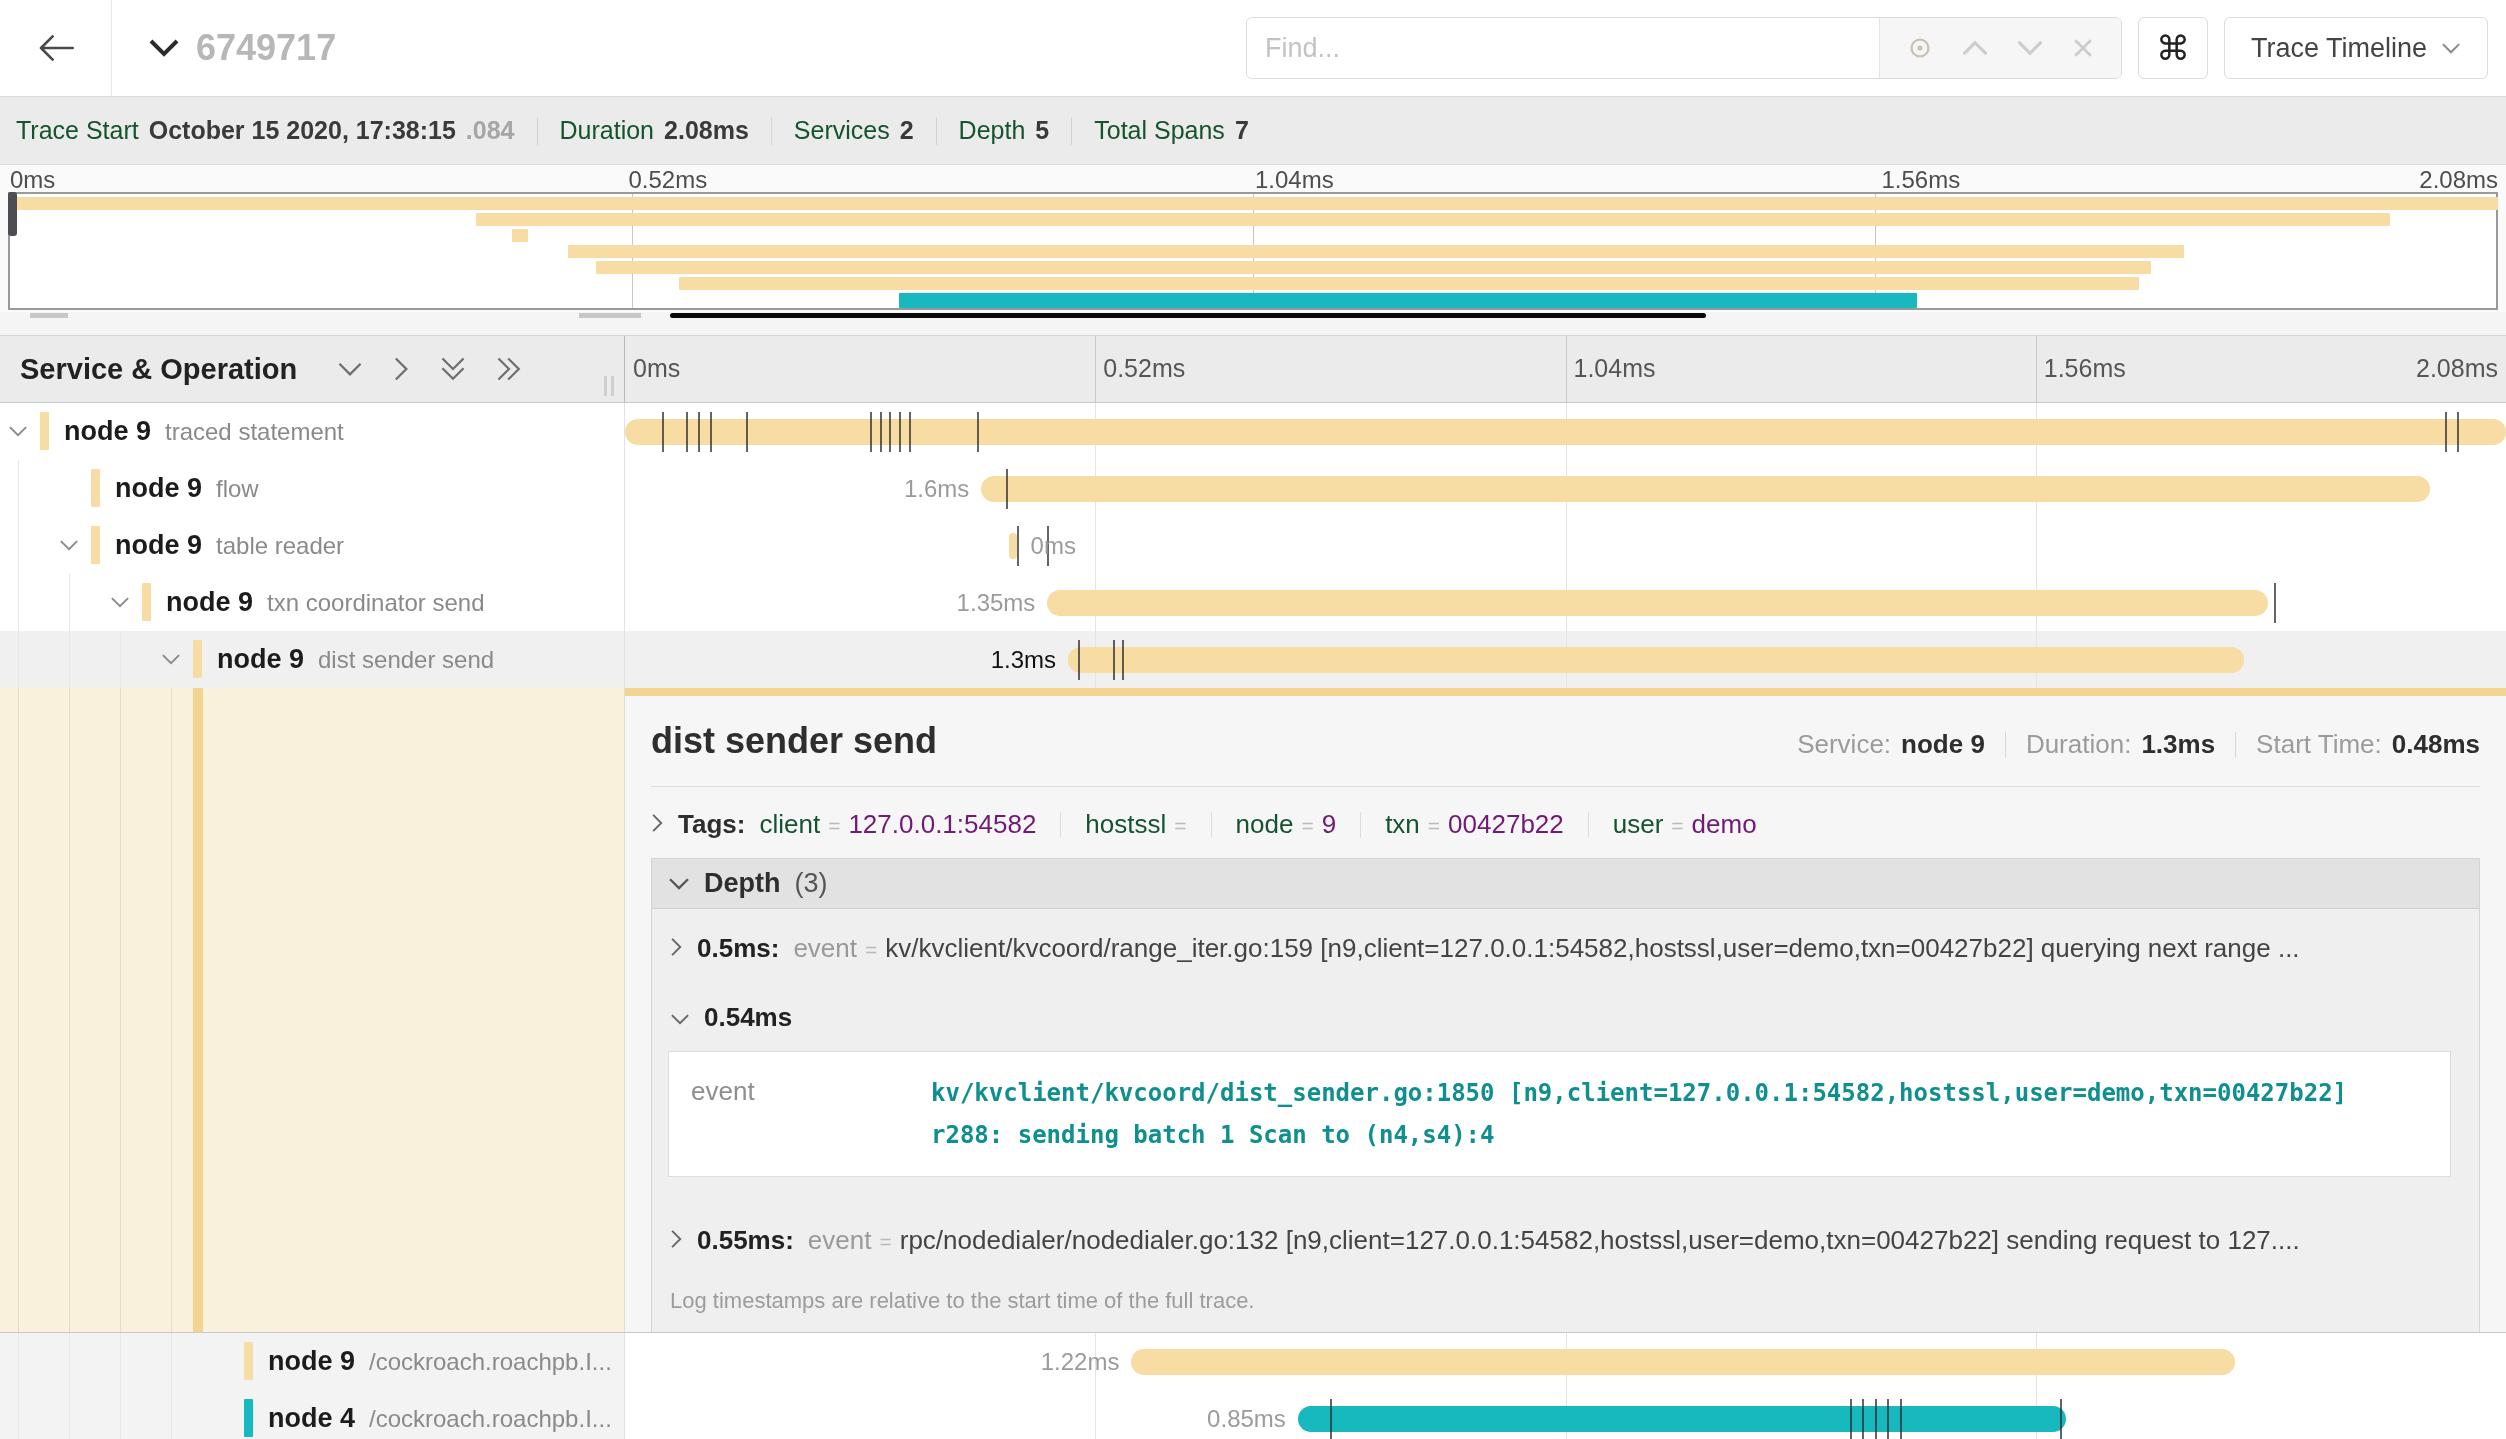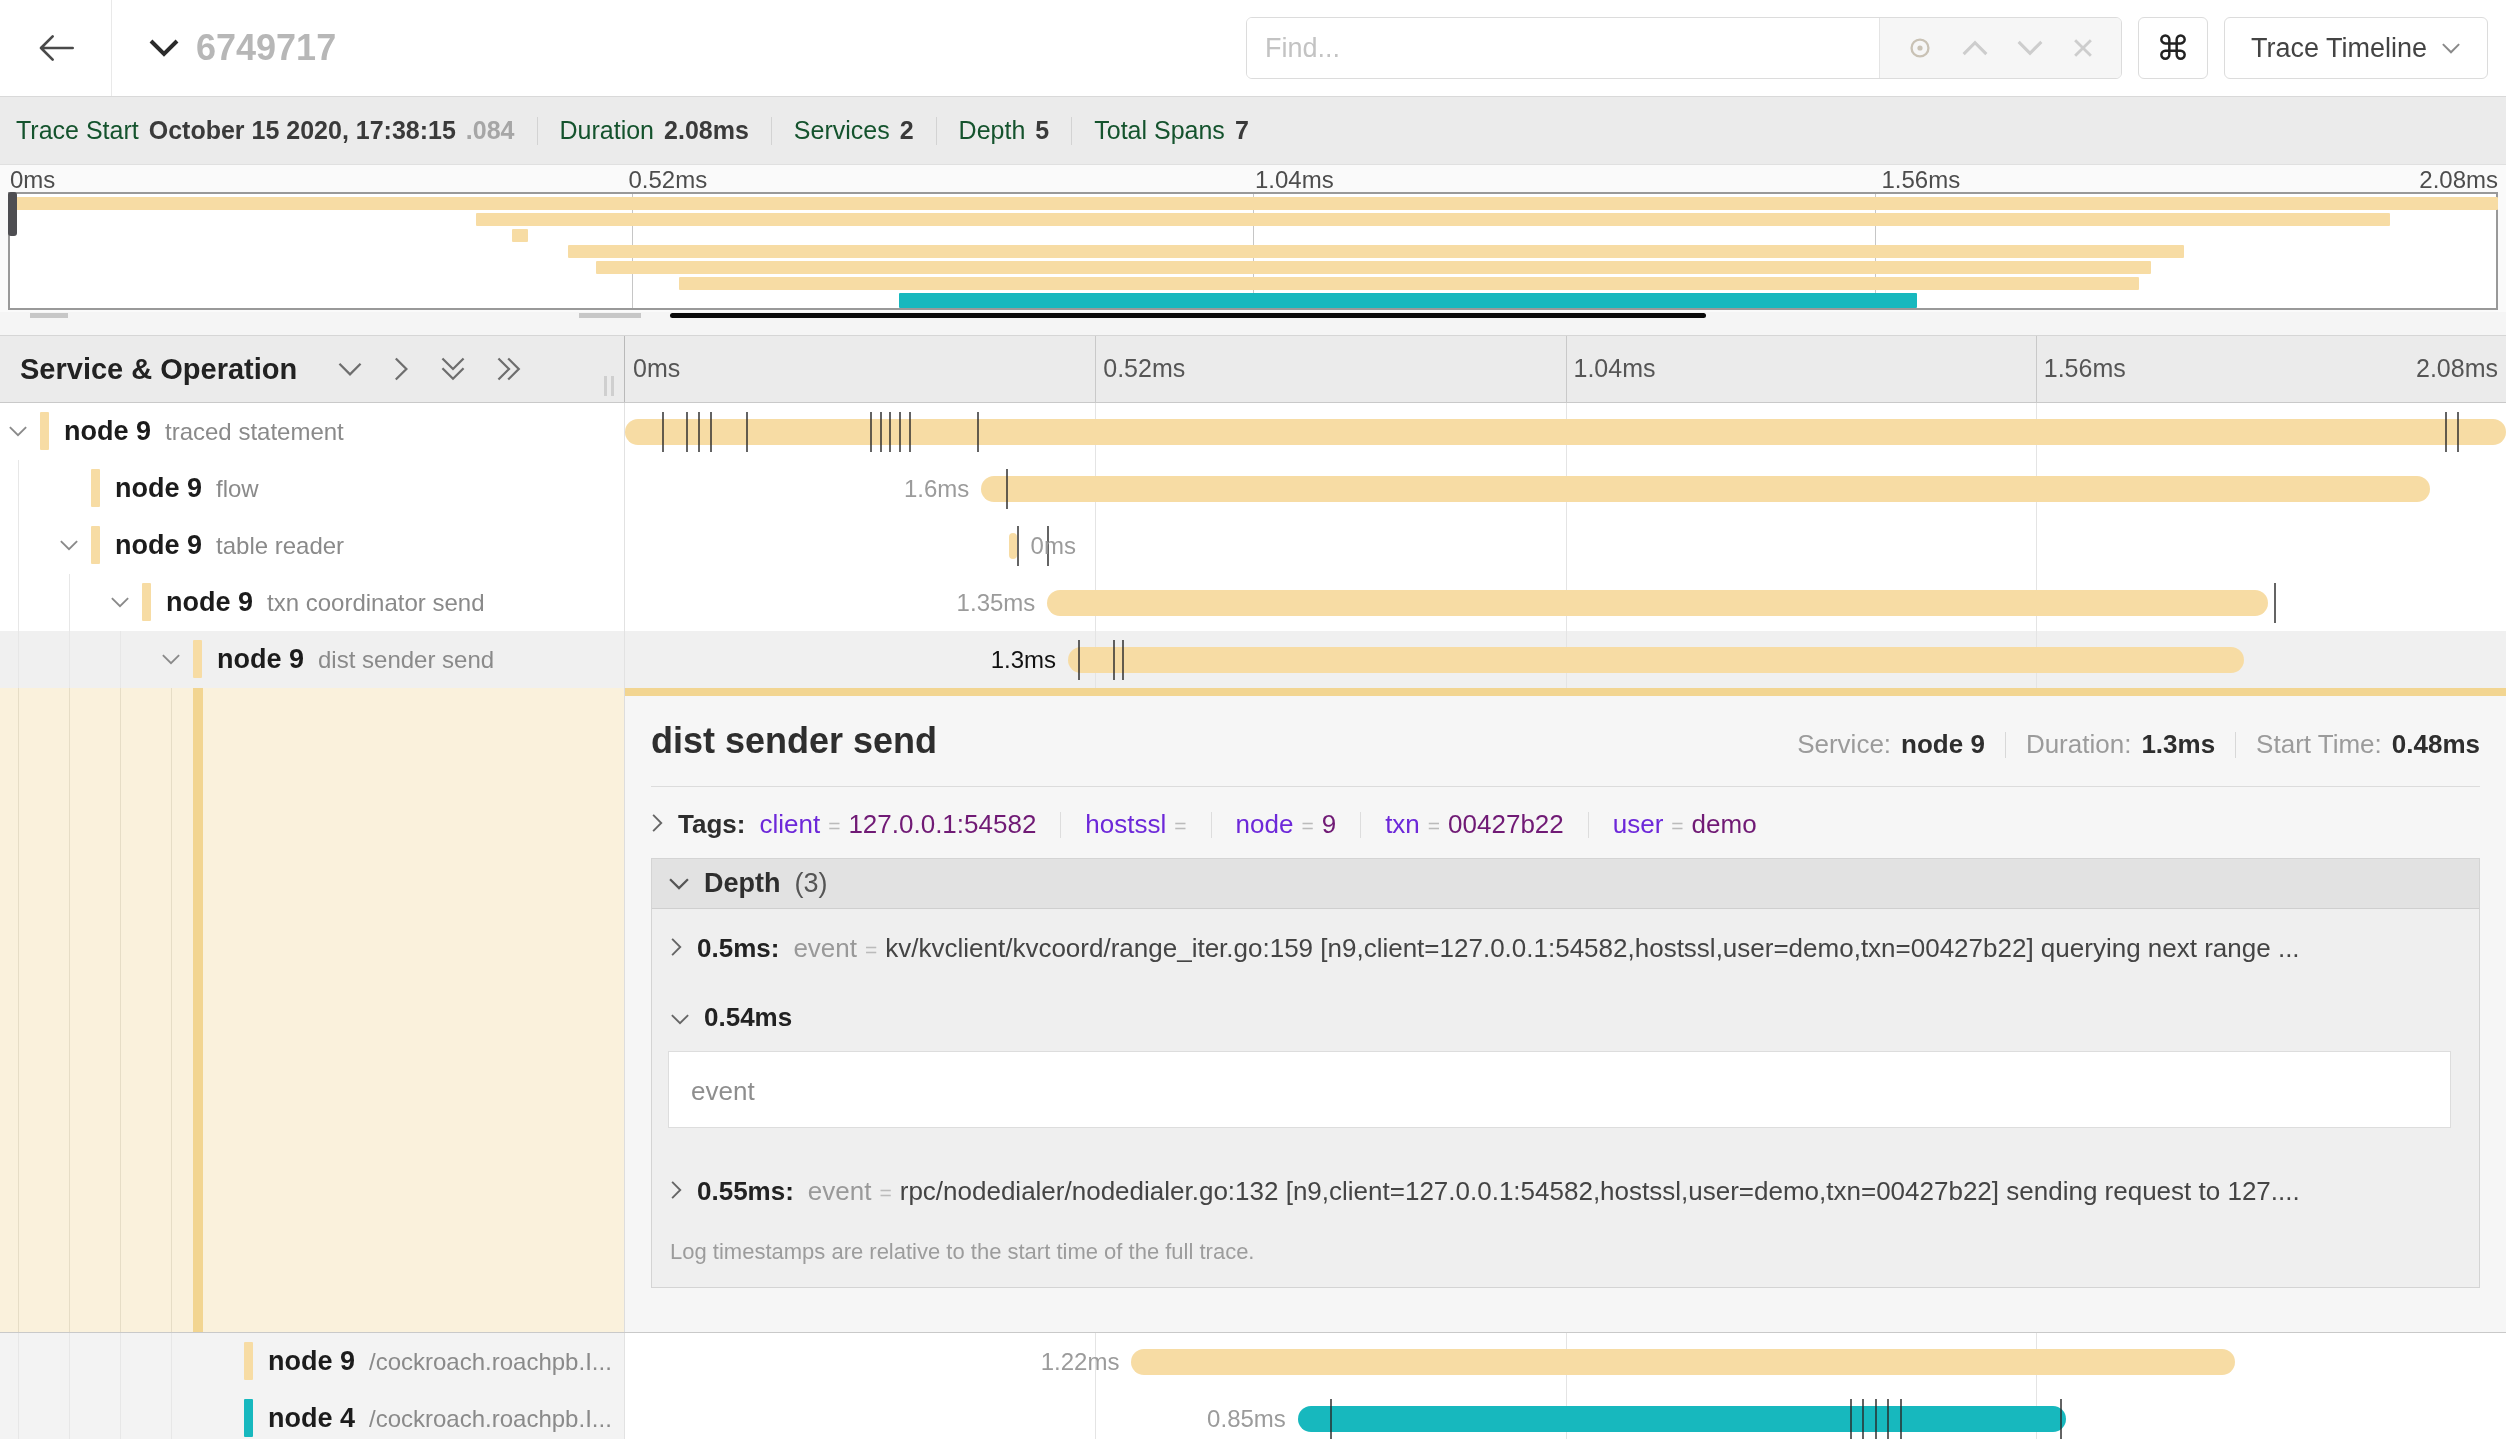--- a/index.html
+++ b/index.html
@@ -80,21 +80,21 @@
   .d-head{ display:flex; align-items:baseline; }
   .d-title{ font-size:36px; font-weight:bold; color:#2e2e2e; }
   .d-meta{ margin-left:auto; display:flex; align-items:baseline; font-size:26px; }
   .d-meta .lab{ color:#9b9b9b; margin-right:10px; }
   .d-meta .val{ color:#2e2e2e; font-weight:bold; }
   .d-meta .mdiv{ width:1px; height:26px; background:#d8d8d8; margin:0 20px; align-self:center; }
   .d-rule{ height:1px; background:#dcdcdc; margin-top:24px; }
   .tags-row{ display:flex; align-items:baseline; margin-top:22px; font-size:26px; gap:14px; cursor:pointer; }
   .tags-title{ font-weight:bold; color:#2e2e2e; }
   .tag{ display:flex; align-items:baseline; gap:8px; white-space:nowrap; }
-  .tag .k{ color:#6d28d9; }
+  .tag .k{ color:#14532d; }
   .tag .eq{ color:#bbb; font-size:21px; }
   .tag .v{ color:#701a75; }
   .tag-div{ width:1px; height:26px; background:#ddd; margin:0 10px; align-self:center; }
   .logs-box{ margin-top:18px; border:1px solid #d4d4d4; background:#efefef; }
   .logs-head{ height:50px; background:#e2e2e2; border-bottom:1px solid #cfcfcf; display:flex; align-items:center; gap:14px; padding-left:16px; font-size:27px; cursor:pointer; }
   .logs-title{ font-weight:bold; color:#2e2e2e; }
   .logs-count{ color:#555; }
   .log-entry{ display:flex; align-items:baseline; gap:14px; padding:24px 18px 22px 18px; font-size:26px; cursor:pointer; }
   .log-time{ font-weight:bold; color:#222; white-space:nowrap; }
   .log-kv{ display:flex; align-items:baseline; gap:8px; min-width:0; }
@@ -465,20 +465,21 @@
             <div class="log-exp-head">
               <span>
                 <svg class="chev-svg" width="20" height="13" viewBox="0 0 16 10">
                   <path d="M1.5 1.5 L8 8 L14.5 1.5" fill="none" stroke="#666" stroke-width="1.5"></path>
                 </svg>
               </span>
               <span class="log-time">0.54ms</span>
             </div>
             <div class="kv-table">
               <div class="kv-key">event</div>
+              <div class="kv-val">kv/kvclient/kvcoord/dist_sender.go:1850 [n9,client=127.0.0.1:54582,hostssl,user=demo,txn=00427b22] r288: sending batch 1 Scan to (n4,s4):4</div>
             </div>
             <div class="log-entry">
               <span>
                 <svg class="chev-svg" width="13" height="20" viewBox="0 0 10 16">
                   <path d="M1.5 1.5 L8 8 L1.5 14.5" fill="none" stroke="#666" stroke-width="1.5"></path>
                 </svg>
               </span>
               <span class="log-time">0.55ms:</span>
               <span class="log-kv">
                 <span class="k">event</span>

